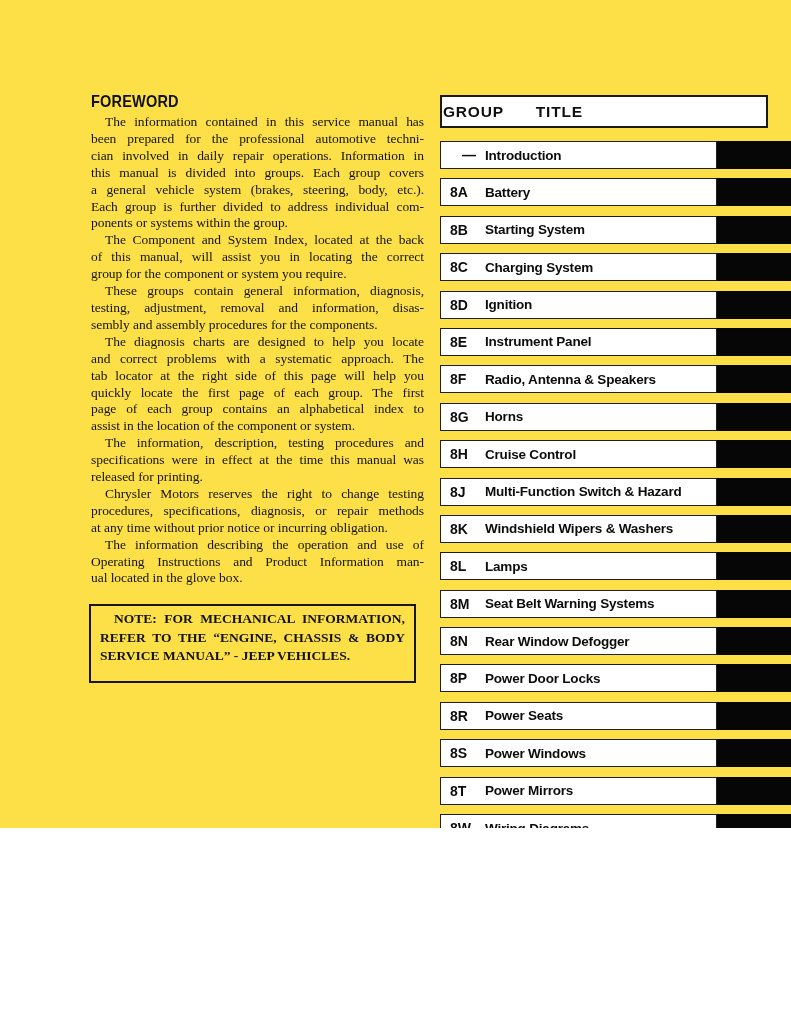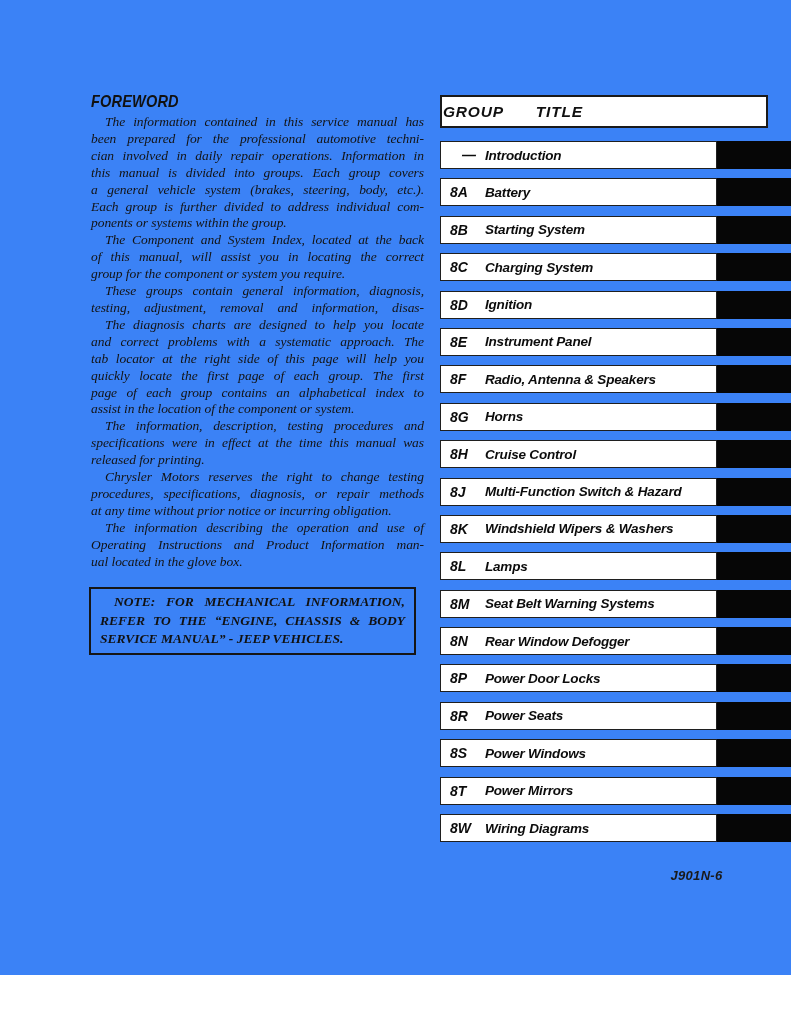--- a/index.html
+++ b/index.html
@@ -1,24 +1,23 @@
 <!DOCTYPE html>
 <html><head>
 <meta charset="utf-8">
 <style>
   html, body { margin: 0; padding: 0; background: #ffffff; }
   .page {
     position: relative;
     width: 791px;
-    height: 975px;
-    background: #3b82f6;
+    height: 828px;
+    background: #fde047;
     color: #141414;
     font-family: "Liberation Sans", sans-serif;
     overflow: hidden;
-    font-style: italic;
   }
 
   
   .left-col {
     position: absolute;
     left: 91px;
     top: 92px;
     width: 333px;
   }
   .fw-heading {
@@ -41,21 +40,21 @@
   .para { margin: 0; }
   .tline { text-align: justify; text-align-last: justify; }
   .tline.last { text-align-last: left; }
   .tline.first { text-indent: 14px; }
 
   .note-box {
     margin-top: 17px;
     margin-left: -2px;
     width: 305px;
     border: 2.5px solid #161616;
-    padding: 4px 9px 5px 9px;
+    padding: 4px 9px 16px 9px;
     font-family: "Liberation Serif", serif;
     font-weight: bold;
     font-size: 13.5px;
     line-height: 18.3px;
     color: #111;
   }
 
   
   .right-col {
     position: absolute;
@@ -139,20 +138,21 @@
           <div class="tline last">ponents or systems within the group.</div>
         </div>
         <div class="para">
           <div class="tline first">The Component and System Index, located at the back</div>
           <div class="tline">of this manual, will assist you in locating the correct</div>
           <div class="tline last">group for the component or system you require.</div>
         </div>
         <div class="para">
           <div class="tline first">These groups contain general information, diagnosis,</div>
           <div class="tline">testing, adjustment, removal and information, disas-</div>
+          <div class="tline last">sembly and assembly procedures for the components.</div>
         </div>
         <div class="para">
           <div class="tline first">The diagnosis charts are designed to help you locate</div>
           <div class="tline">and correct problems with a systematic approach. The</div>
           <div class="tline">tab locator at the right side of this page will help you</div>
           <div class="tline">quickly locate the first page of each group. The first</div>
           <div class="tline">page of each group contains an alphabetical index to</div>
           <div class="tline last">assist in the location of the component or system.</div>
         </div>
         <div class="para">

